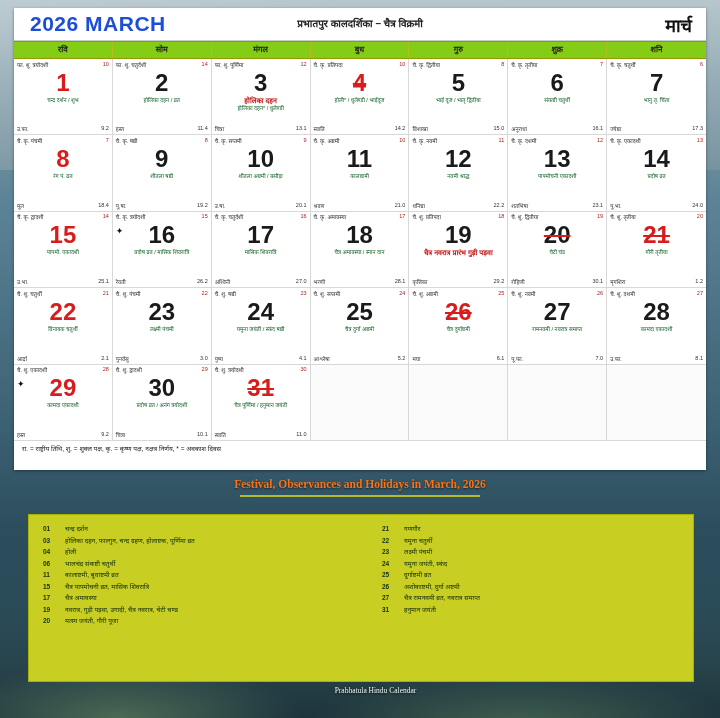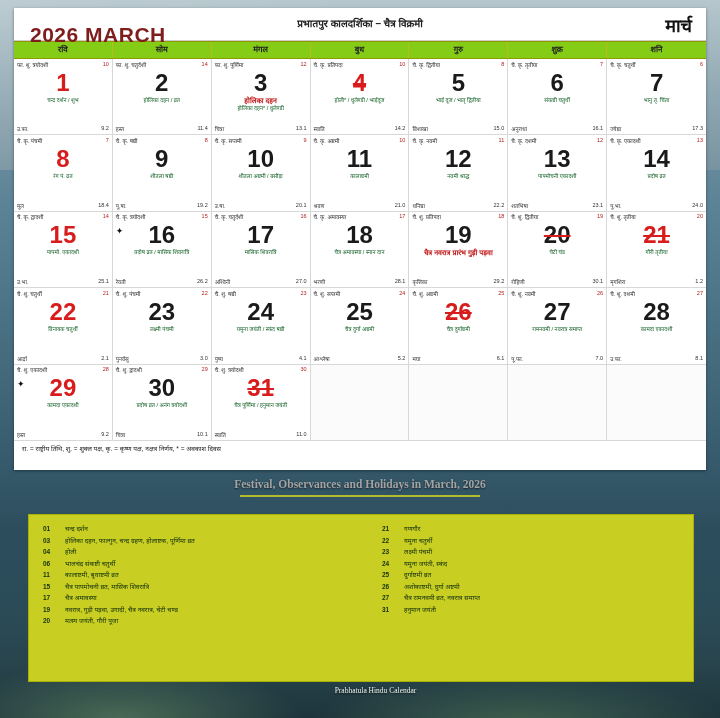--- a/index.html
+++ b/index.html
@@ -57,23 +57,22 @@
   .sheet-title {
     height: 32px;
     position: relative;
     border-bottom: 1px solid #ccc;
   }
   .year-month {
     position: absolute;
     left: 16px; top: 4px;
     font-size: 21px;
     font-weight: bold;
-    color: #7f1d1d;
+    color: #1d4ed8;
     letter-spacing: .5px;
-    margin-top: 11px;
   }
   .hindi-head {
     position: absolute;
     left: 0; right: 0; top: 8px;
     text-align: center;
     font-size: 10px;
     color: #222;
     font-weight: bold;
   }
   .month-hi {
@@ -178,21 +177,21 @@
   }
 
   
   .fest-title-band {
     position: absolute;
     left: 14px;
     top: 472px;
     width: 692px;
     height: 24px;
     text-align: center;
-    color: #a3a3a3;
+    color: #f97316;
   }
   .fest-title {
     font-family: "Liberation Serif", serif;
     font-size: 11.5px;
     font-weight: bold;
     padding-top: 6px;
     text-shadow: 0 1px 2px rgba(0,0,0,.6);
   }
   .fest-rule {
     width: 240px;

